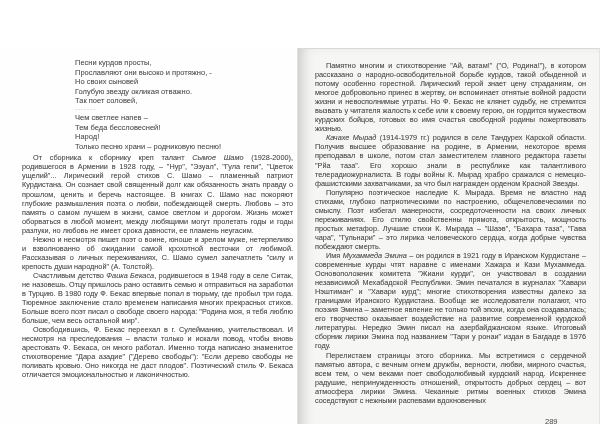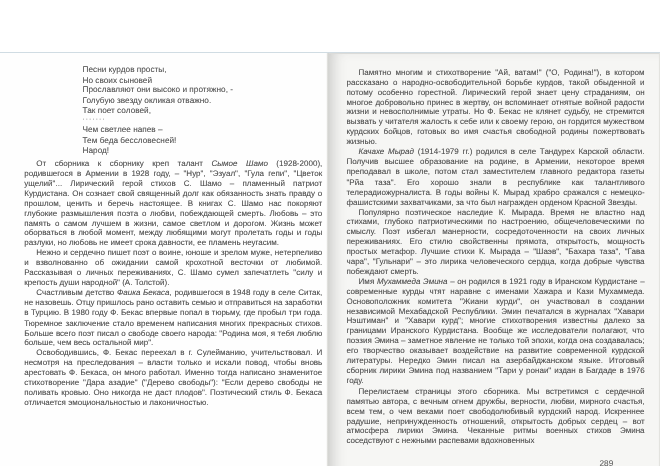--- a/index.html
+++ b/index.html
@@ -40,32 +40,33 @@
   .right .pagenum{left:246px;top:368px;}
 </style>
 </head>
 <body>
 
 <div class="spread">
 
   <div class="page left">
     <div class="poem">
       <div class="poem-line">Песни курдов просты,</div>
+      <div class="poem-line">Прославляют они высоко и протяжно, -</div>
       <div class="poem-line">Но своих сыновей</div>
-      <div class="poem-line">Прославляют они высоко и протяжно, -</div>
       <div class="poem-line">Голубую звезду окликая отважно.</div>
       <div class="poem-line">Так поет соловей,</div>
       <div class="poem-sep">·······</div>
       <div class="poem-line">Чем светлее напев –</div>
       <div class="poem-line">Тем беда бессловесней!</div>
       <div class="poem-line">Народ!</div>
+      <div class="poem-line">Только песню храни – родниковую песню!</div>
     </div>
     <div class="body-text">
       <p class="para"><span>От сборника к сборнику креп талант </span><span style="font-style: italic;">Сымое Шамо</span><span> (1928-2000), родившегося в Армении в 1928 году, – "Нур", "Эзуал", "Гула гепи", "Цветок ущелий"... Лирический герой стихов С. Шамо – пламенный патриот Курдистана. Он сознает свой священный долг как обязанность знать правду о прошлом, ценить и беречь настоящее. В книгах С. Шамо нас покоряют глубокие размышления поэта о любви, побеждающей смерть. Любовь – это память о самом лучшем в жизни, самое светлом и дорогом. Жизнь может оборваться в любой момент, между любящими могут пролетать годы и годы разлуки, но любовь не имеет срока давности, ее пламень неугасим.</span></p>
-      <p class="para"><span>Нежно и сердечно пишет поэт о воине, юноше и зрелом муже, нетерпеливо и взволнованно об ожидании самой крохотной весточки от любимой. Рассказывая о личных переживаниях, С. Шамо сумел запечатлеть "силу и крепость души народной" (А. Толстой).</span></p>
+      <p class="para"><span>Нежно и несмотря пишет поэт о воине, юноше и зрелом муже, нетерпеливо и взволнованно об ожидании самой крохотной весточки от любимой. Рассказывая о личных переживаниях, С. Шамо сумел запечатлеть "силу и крепость души народной" (А. Толстой).</span></p>
       <p class="para"><span>Счастливым детство </span><span style="font-style: italic;">Фаика Бекаса</span><span>, родившегося в 1948 году в селе Ситак, не назовешь. Отцу пришлось рано оставить семью и отправиться на заработки в Турцию. В 1980 году Ф. Бекас впервые попал в тюрьму, где пробыл три года. Тюремное заключение стало временем написания многих прекрасных стихов. Больше всего поэт писал о свободе своего народа: "Родина моя, я тебя люблю больше, чем весь остальной мир".</span></p>
       <p class="para"><span>Освободившись, Ф. Бекас переехал в г. Сулейманию, учительствовал. И несмотря на преследования – власти только и искали повод, чтобы вновь арестовать Ф. Бекаса, он много работал. Именно тогда написано знаменитое стихотворение "Дара азадие" ("Дерево свободы"): "Если дерево свободы не поливать кровью. Оно никогда не даст плодов". Поэтический стиль Ф. Бекаса отличается эмоциональностью и лаконичностью.</span></p>
     </div>
     <div class="pagenum">288</div>
   </div>
 
   <div class="gutter"></div>
 
   <div class="page right">
     <div class="body-text">

